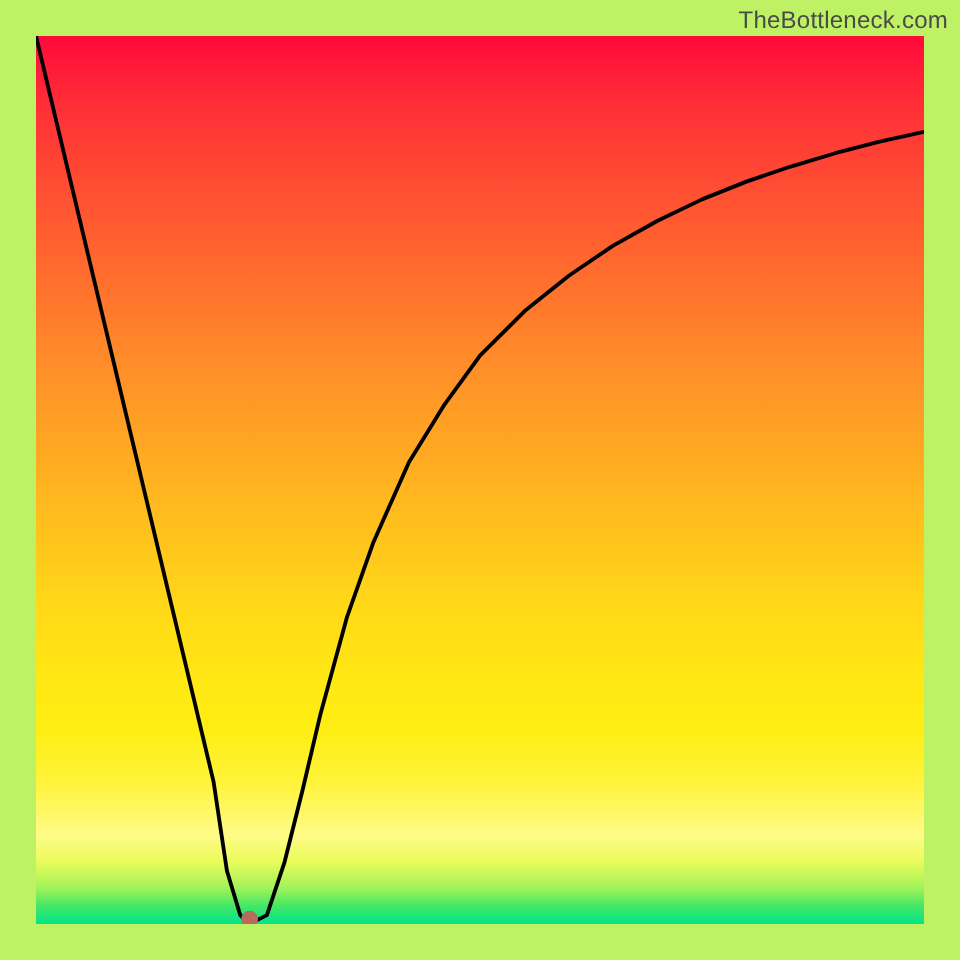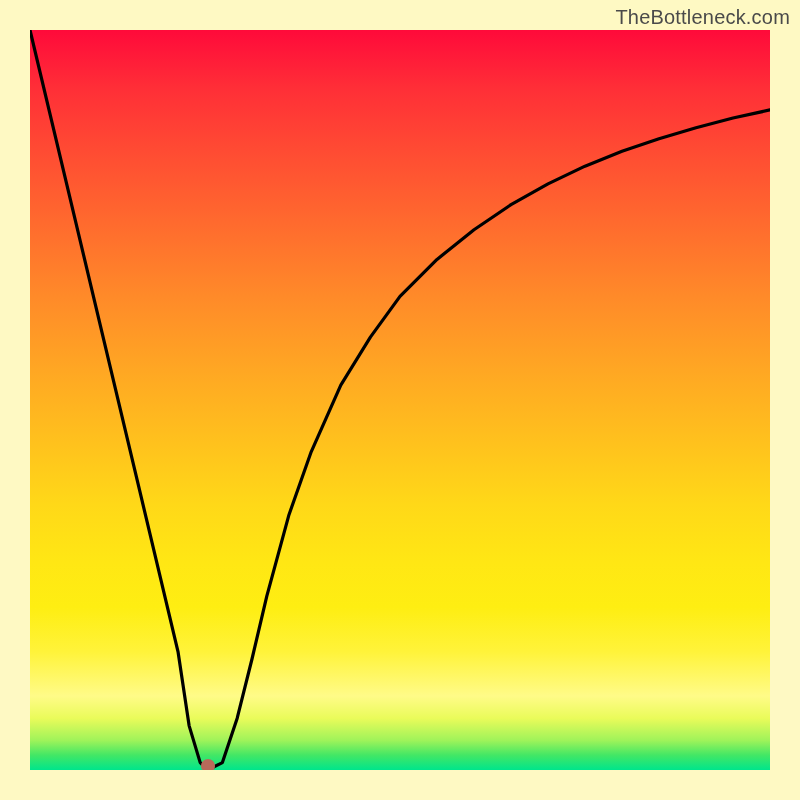--- a/index.html
+++ b/index.html
@@ -8,21 +8,21 @@
     width: 800px;
     height: 800px;
     overflow: hidden;
     background: #000;
     font-family: Arial, Helvetica, sans-serif;
   }
   .frame {
     position: relative;
     width: 800px;
     height: 800px;
-    background: #fef9c3;
+    background: #bef264;
   }
   .plot-area {
     position: absolute;
     left: 30px;
     top: 30px;
     width: 740px;
     height: 740px;
     overflow: hidden;
   }
   .gradient-bg {

